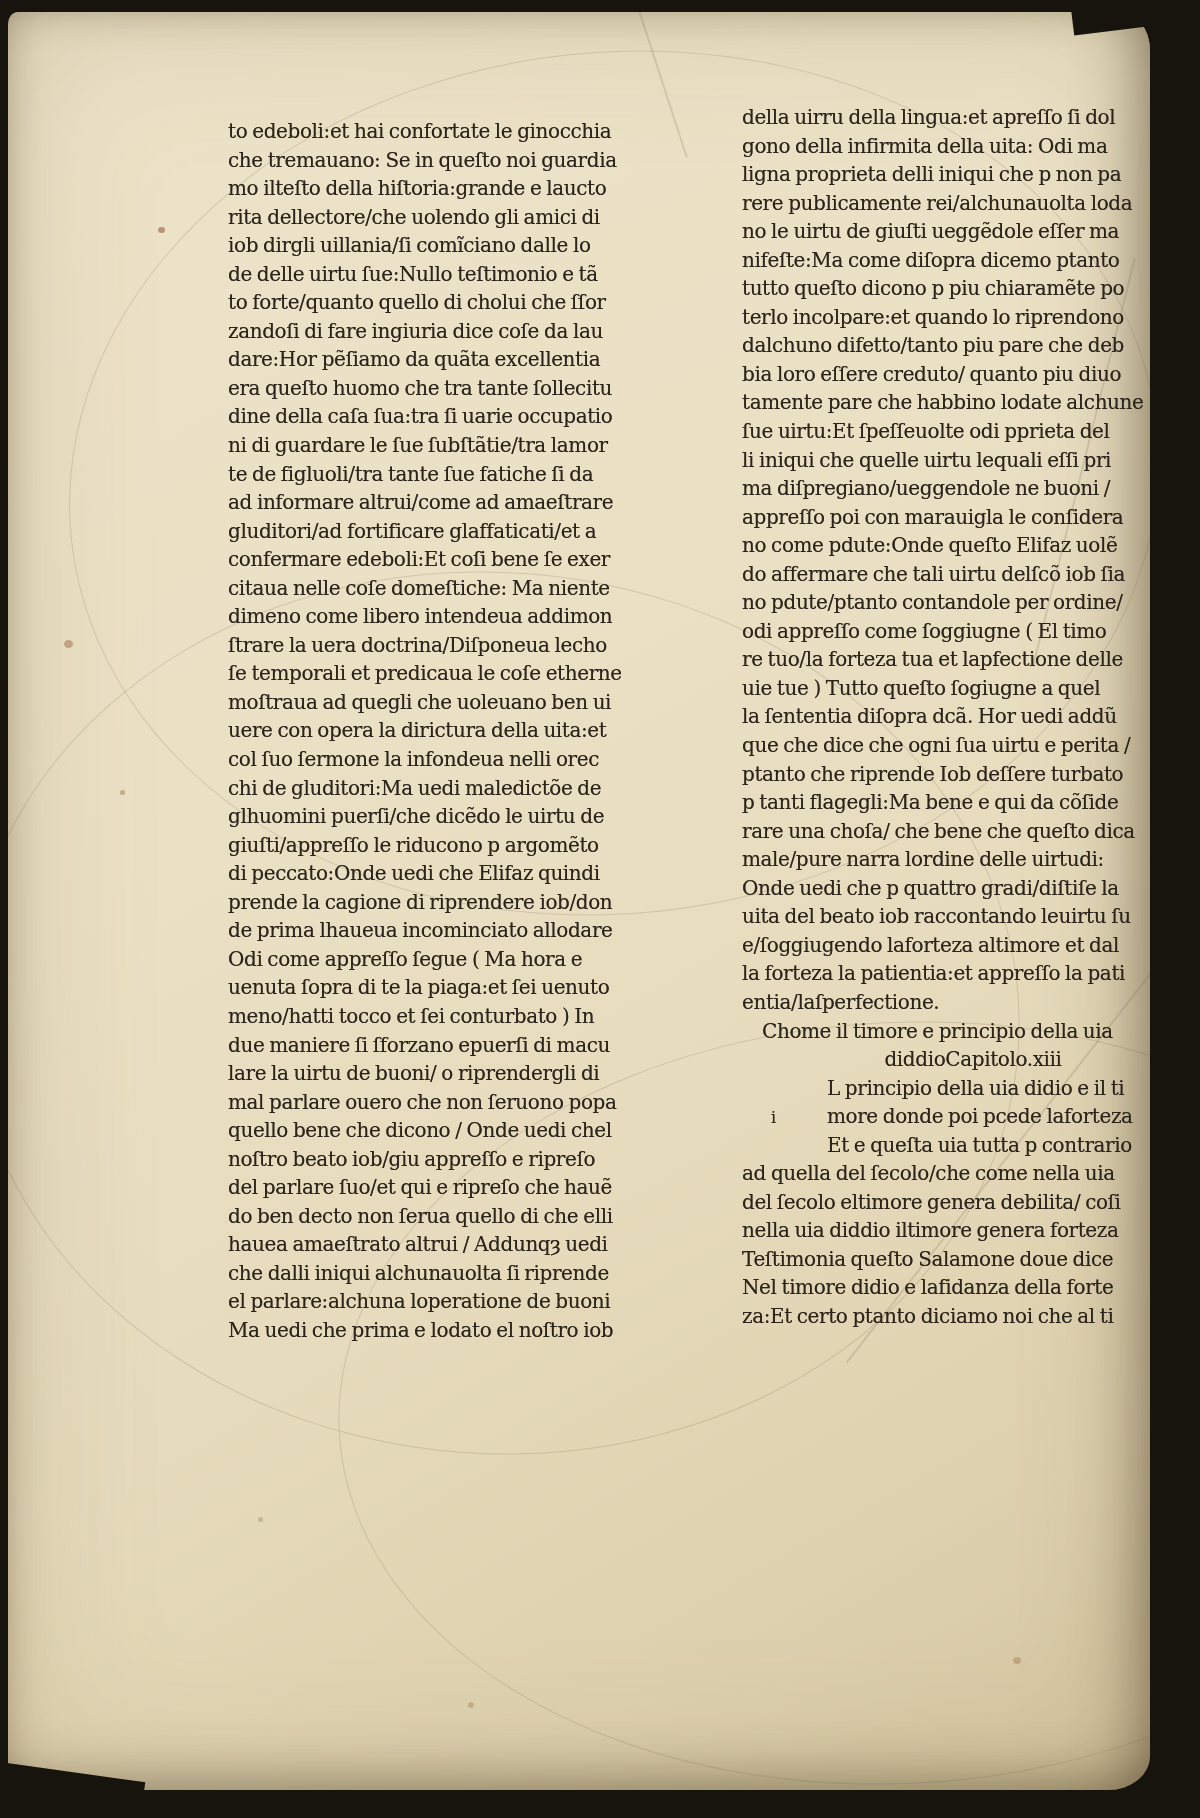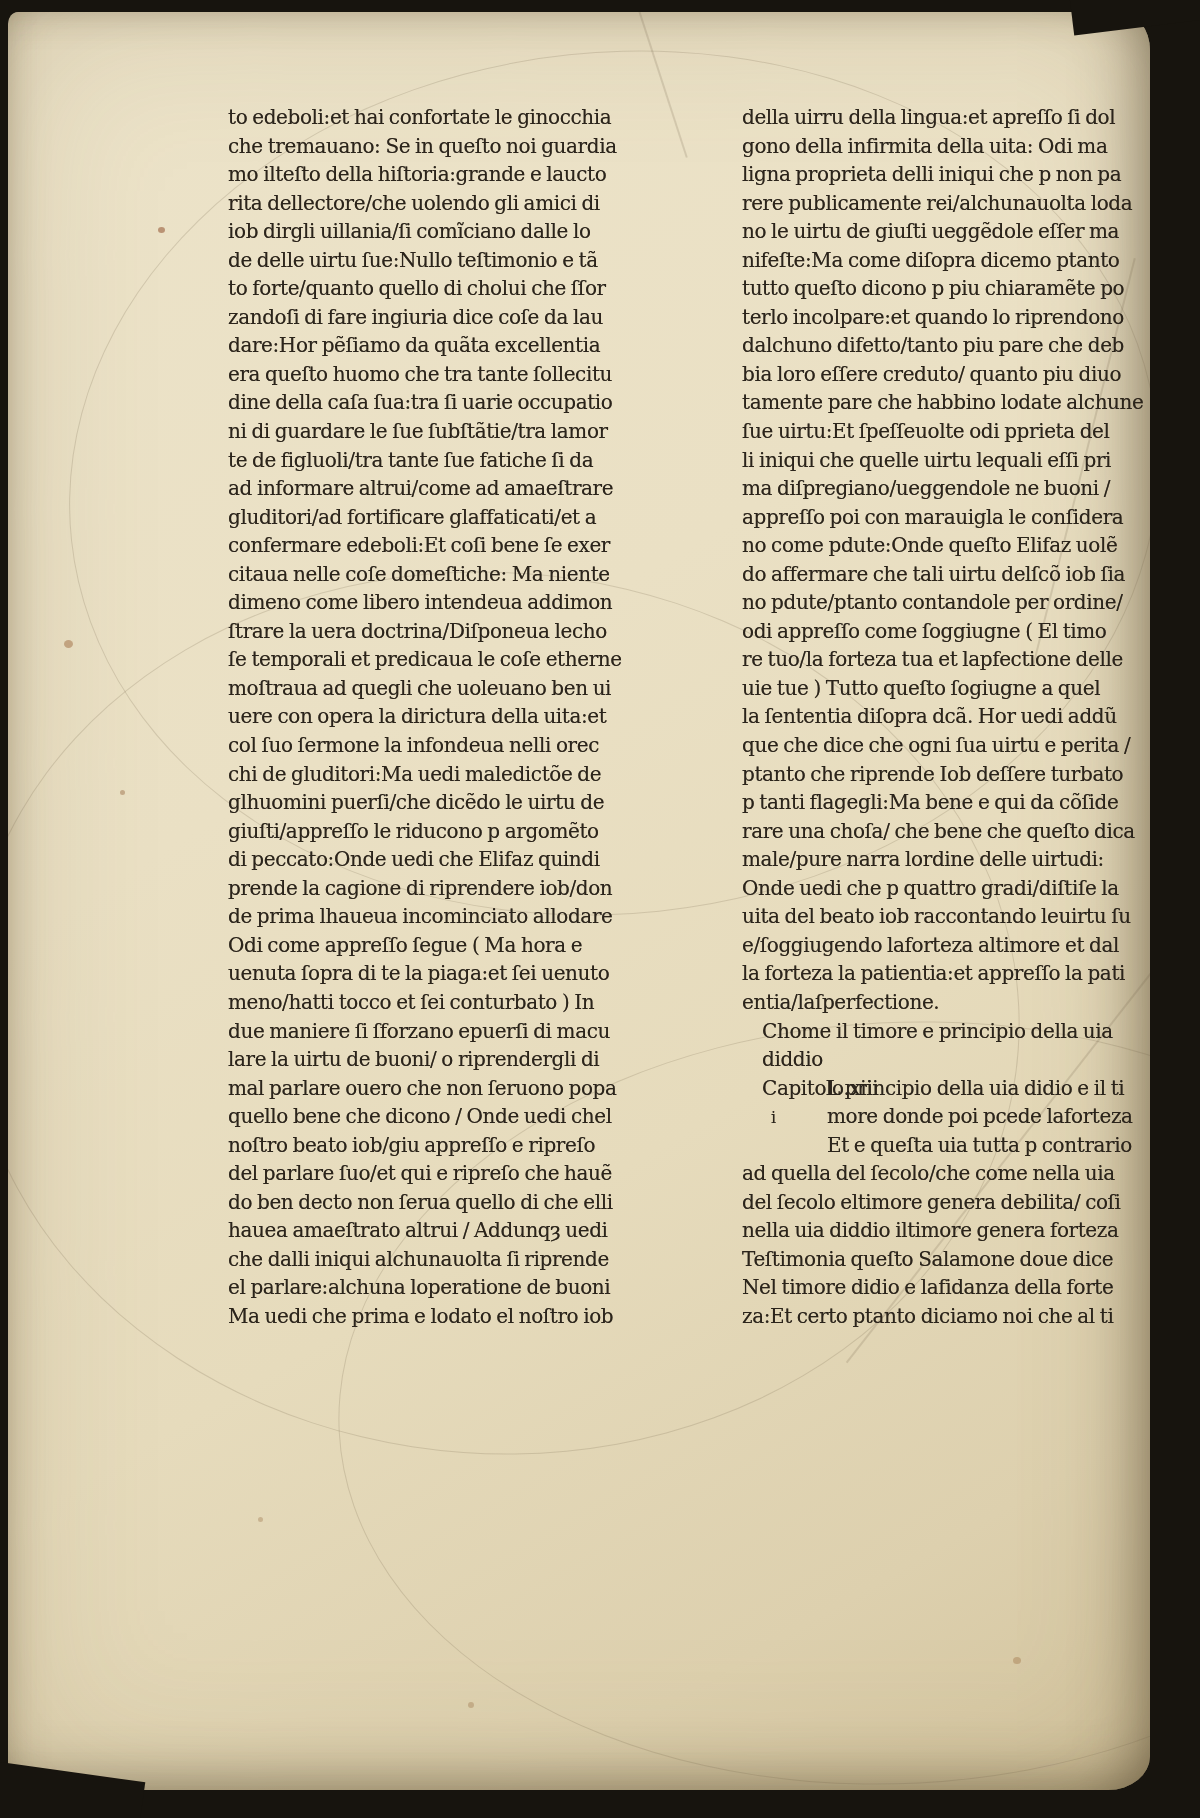--- a/index.html
+++ b/index.html
@@ -20,24 +20,24 @@
       inset 0 0 150px rgba(130,108,70,.22);
     overflow:hidden;
   }
   .col{
     position:absolute;top:91px;width:442px;
     font-size:20px;line-height:28.55px;color:#2b241b;
     letter-spacing:-0.4px;word-spacing:-1px;
     text-shadow:0 0 0.5px rgba(43,36,27,.55);
     white-space:pre;
   }
-  .col-left{left:220px;}
+  .col-left{left:220px;margin-top:14px;}
   .col-right{left:734px;}
   .line{position:relative;height:28.55px;}
-  .line.split{display:flex;justify-content:space-between;padding-left:20px;flex-direction:column;}
+  .line.split{display:flex;justify-content:center;padding-left:20px;}
   .guide{
     position:absolute;left:29px;top:2px;font-size:16px;letter-spacing:0;
   }
   
   .stamp{
     position:absolute;border:1.6px solid rgba(112,97,70,.20);border-radius:50%;
     pointer-events:none;
   }
   .stamp.s1{left:60px;top:40px;width:1090px;height:860px;transform:rotate(-6deg);}
   .stamp.s2{left:-40px;top:560px;width:1050px;height:880px;transform:rotate(4deg);}

